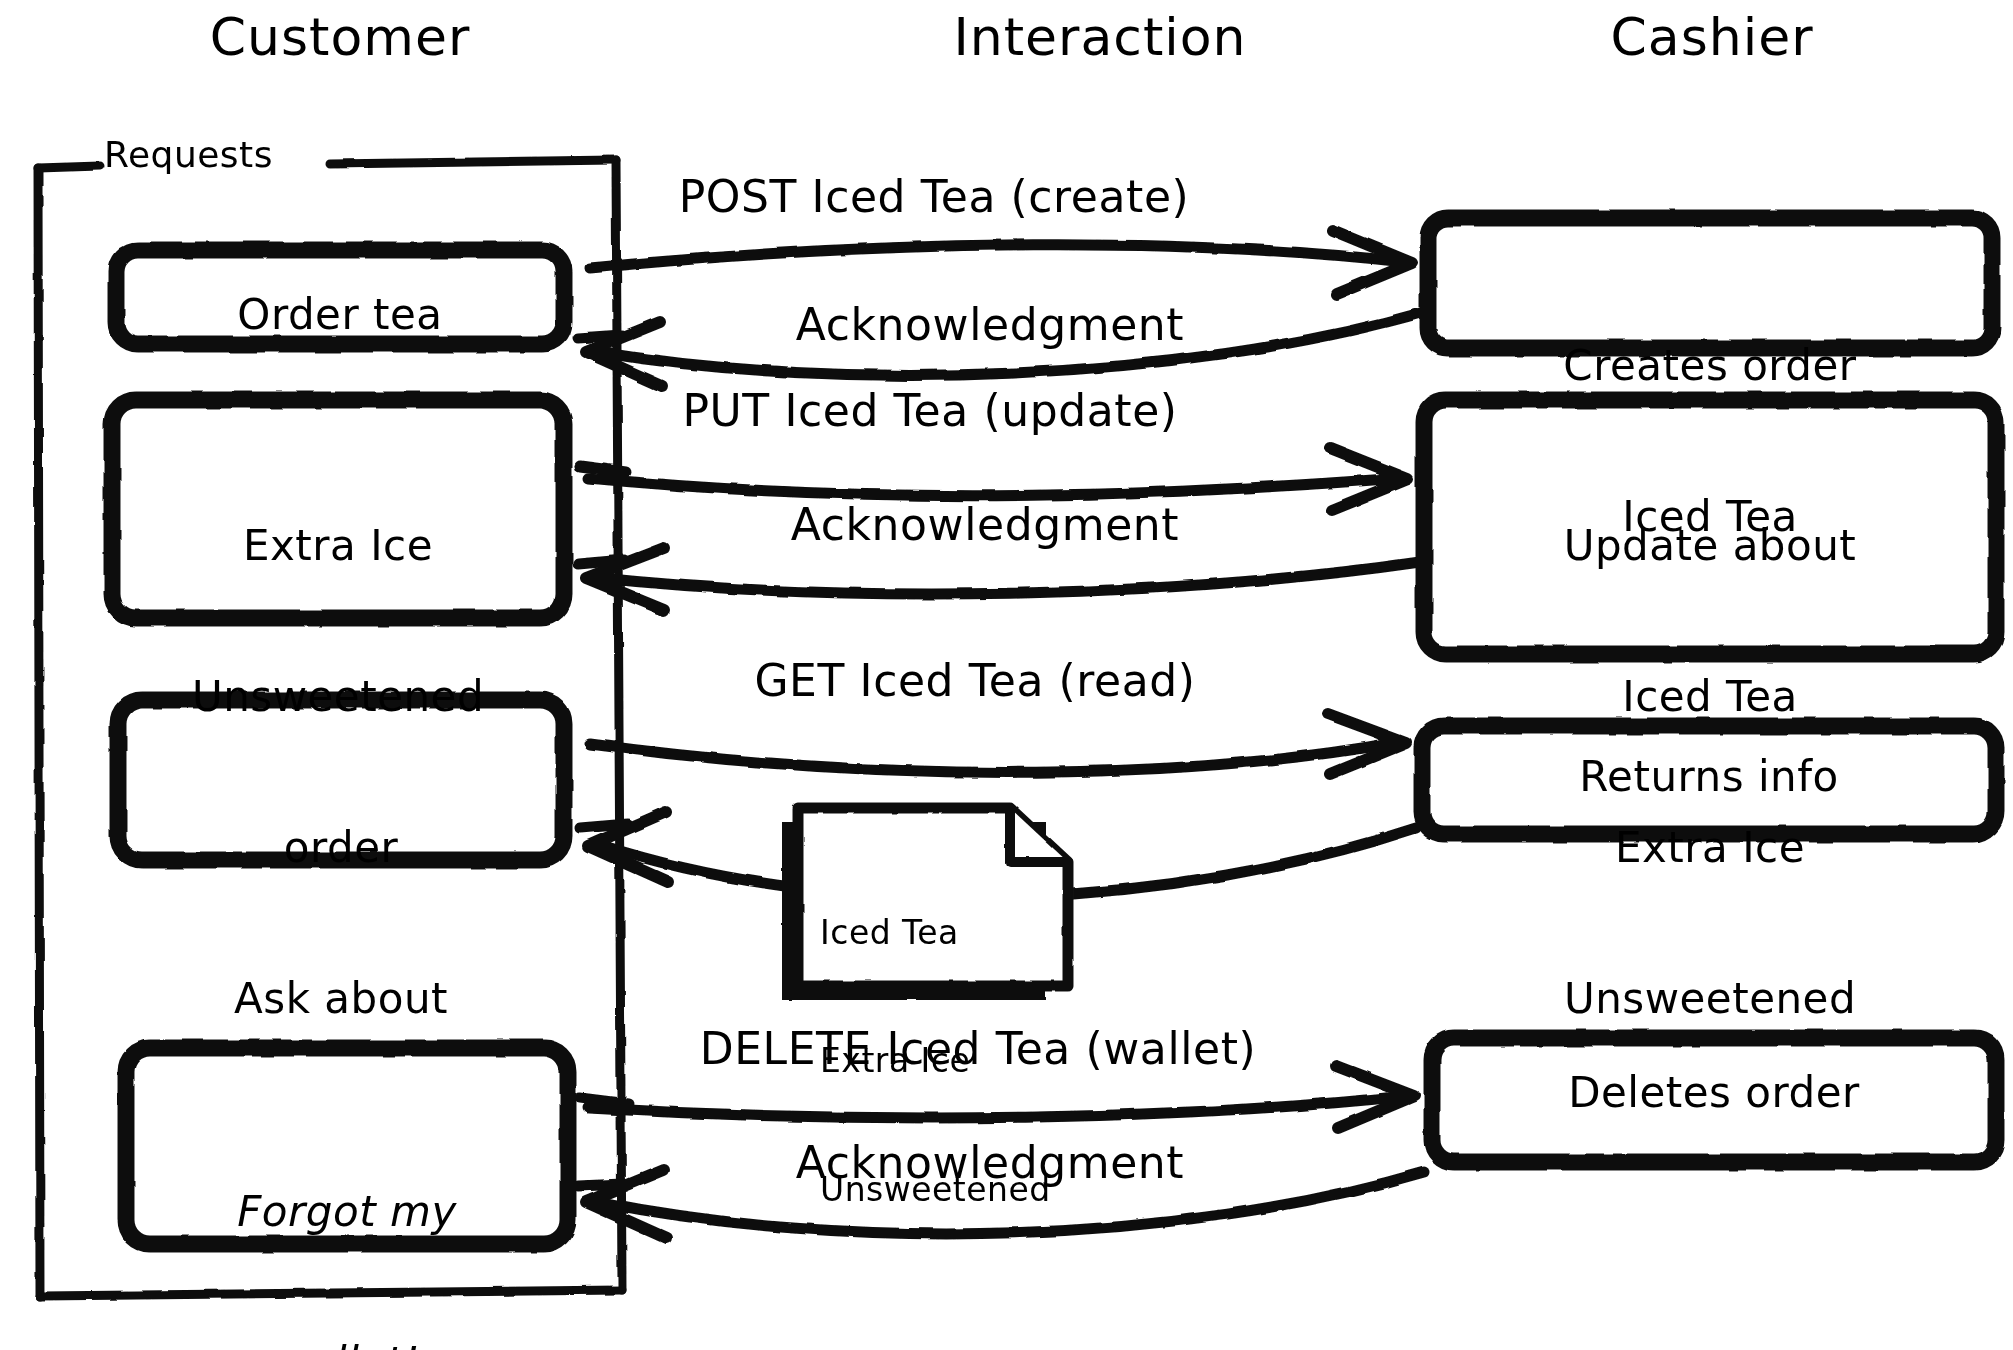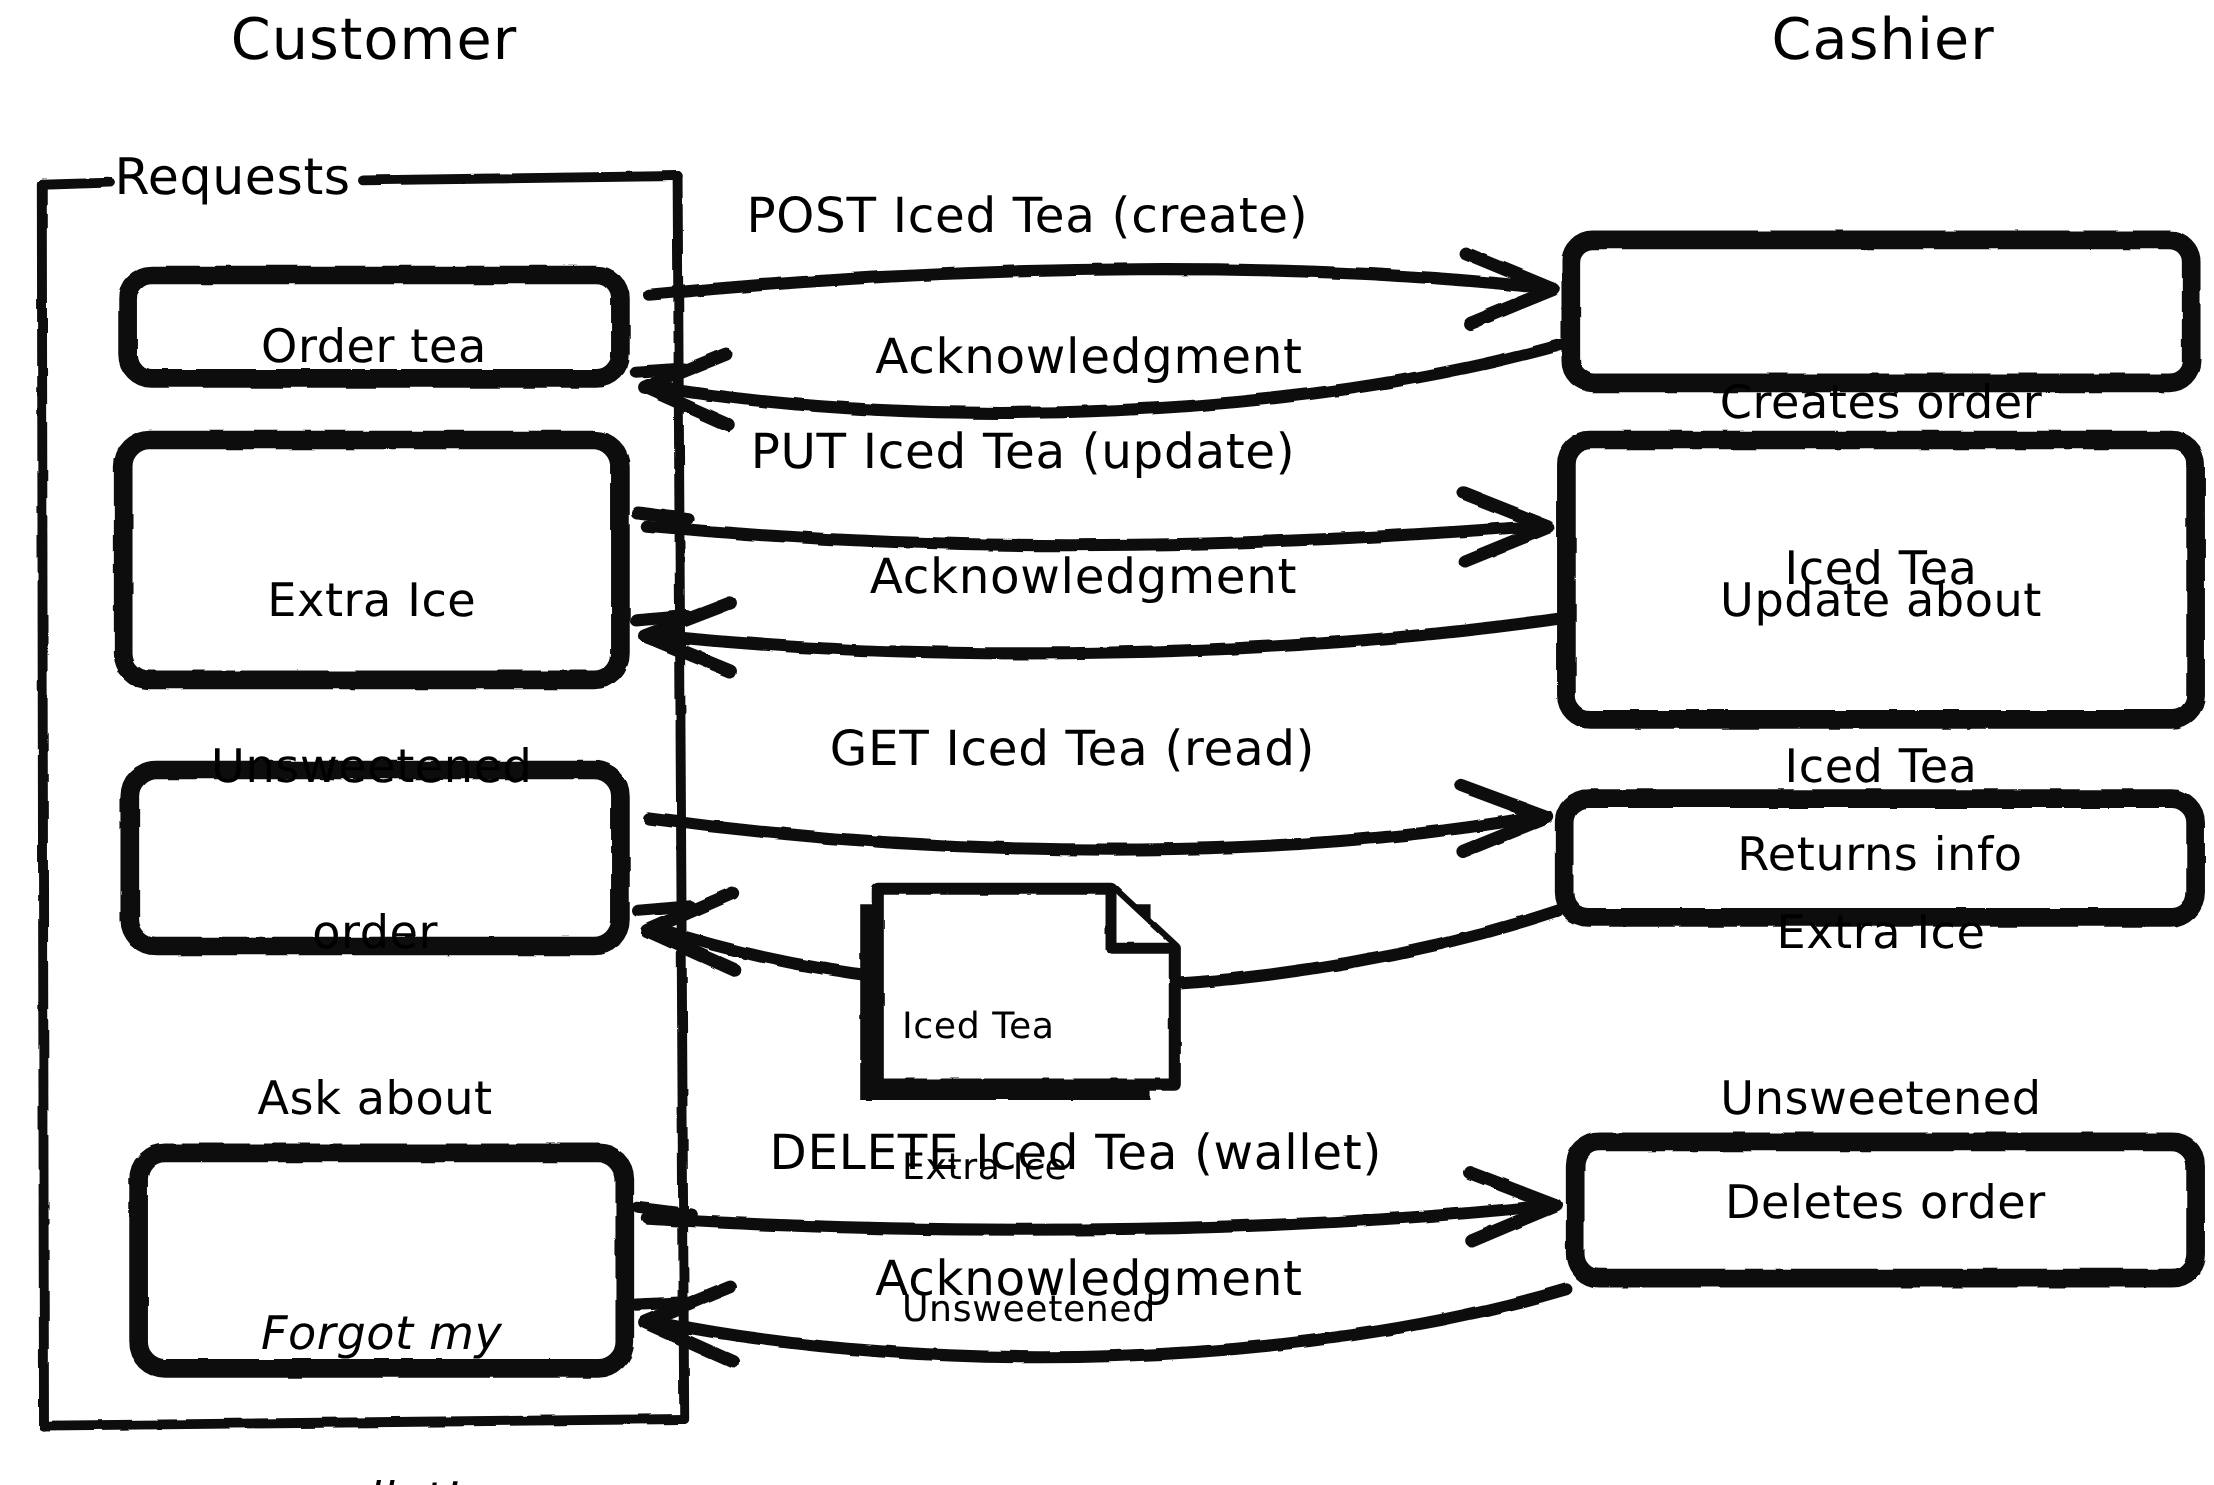--- a/index.html
+++ b/index.html
@@ -34,21 +34,21 @@
     line-height: 1.14;
     letter-spacing: 0.5px;
     -webkit-font-smoothing: antialiased;
   }
   .col-header {
     font-size: 52px;
     font-weight: 400;
     letter-spacing: 1px;
   }
   .group-label {
-    font-size: 46px;
+    font-size: 36px;
   }
   .node-text {
     font-size: 42px;
     line-height: 1.2;
   }
   .node-text.italic { font-style: italic; }
   .edge-label {
     font-size: 44px;
     letter-spacing: 0.6px;
   }
@@ -151,20 +151,21 @@
 
       <path fill="#111111" stroke="none" d="M 782 822 L 1046 822 L 1046 1000 L 782 1000 Z"></path>
 
       <path fill="#ffffff" stroke="#111111" stroke-width="11" stroke-linejoin="round" stroke-linecap="round" d="M 798 808 L 1010 808 L 1068 862 L 1068 986 L 798 986 Z"></path>
 
       <path fill="#ffffff" stroke="#111111" stroke-width="10" stroke-linejoin="round" stroke-linecap="round" d="M 1010 808 L 1010 862 L 1068 862"></path>
     </g>
   </svg>
 
   <div class="txt col-header center" style="left:340px; top:8px;">Customer</div>
+  <div class="txt col-header center" style="left:1100px; top:8px;">Interaction</div>
   <div class="txt col-header center" style="left:1712px; top:8px;">Cashier</div>
 
   <div class="txt group-label" style="left:104px; top:134px; text-align:left;">Requests</div>
 
   <div class="txt node-text center" style="left:340px; top:274px; width:420px;margin-top:16px;">Order tea</div>
 
   <div class="txt node-text center" style="left:338px; top:420px; width:430px;">
     <div>Extra Ice</div>
     <div>Unsweetened</div>
   </div>

